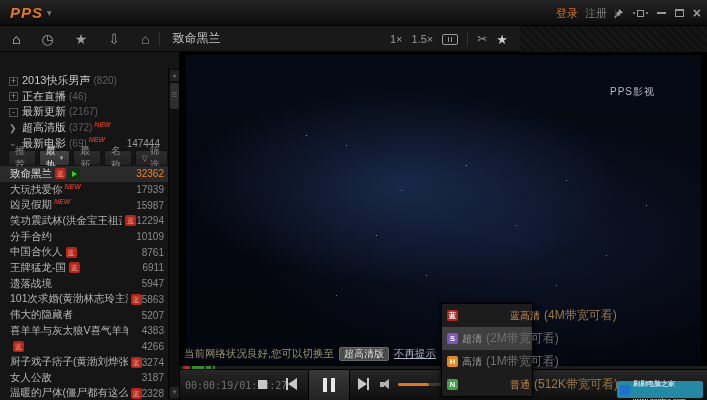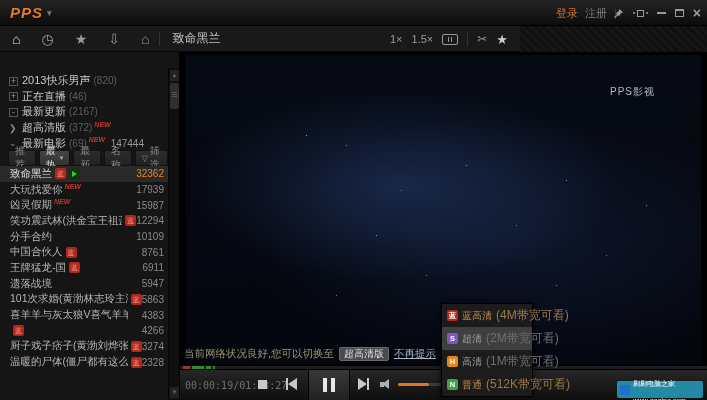--- a/index.html
+++ b/index.html
@@ -69,21 +69,21 @@
     background:#888; transform:rotate(45deg); transform-origin:0 0; }
 
   .tree { position:absolute; left:0; top:21px; width:168px; }
   .trow { height:15.6px; display:flex; align-items:center; padding-left:9px; font-size:11px; }
   .texp { width:13px; color:#8a8a8a; font-size:9px; }
   .texp .box { display:inline-block; width:9px; height:9px; border:1px solid #555;
     color:#999; font-size:9px; line-height:7px; text-align:center; }
   .tlabel { color:#c8c8c8; }
   .tcount { color:#5e5e5e; font-size:10px; margin-left:3px; }
   .tnew { color:#c0392b; font-size:7px; font-weight:bold; font-style:italic; margin-left:2px; align-self:flex-start; margin-top:1px; }
-  .ttotal { margin-left:auto; margin-right:24px; color:#9a9a9a; font-size:10px; }
+  .ttotal { margin-left:auto; margin-right:8px; color:#9a9a9a; font-size:10px; }
 
   .filters { position:absolute; left:0; top:98px; width:168px; height:17px;
     display:flex; gap:3px; padding-left:8px; }
   .fbtn { background:linear-gradient(#2c2c2c,#222); border:1px solid #111; border-radius:2px;
     color:#8a8a8a; font-size:10px; padding:0 6px; height:16px; display:flex; align-items:center; gap:2px; }
   .fbtn.active { background:linear-gradient(#444,#333); color:#ddd; }
   .fbtn .fcaret { font-size:7px; color:#aaa; }
   .fbtn .funnel { font-size:8px; }
 
   .movies { position:absolute; left:0; top:114px; width:168px; height:234px; overflow:hidden; }
@@ -163,21 +163,21 @@
   .panel-icon { position:absolute; left:286px; top:10px; width:13px; height:10px; border:1px solid #999; }
   .panel-icon i { position:absolute; right:1px; top:1px; bottom:1px; width:3px; background:#999; }
 
   .quality { position:absolute; left:261px; top:251px; width:92px; background:#1c1c1c;
     border:1px solid #000; box-shadow:0 0 6px rgba(0,0,0,.8); }
   .qrow { height:23px; display:flex; align-items:center; padding-left:5px; gap:4px; }
   .qrow.hl { background:#3f3f3f; }
   .qbadge { flex:none; width:11px; height:11px; border-radius:2px; color:#fff;
     font-size:7.5px; font-weight:bold; text-align:center; line-height:11px; }
   .qlabel { font-size:10px; color:#9a9a9a; white-space:nowrap; }
-  .qlabel.warm { color:#c08a4a; }
+  .qlabel.warm { color:#c08a4a;margin-left:48px; }
   .qnote { font-size:12px; color:#6f6f6f; white-space:nowrap; }
   .qnote.warm { color:#9a7a48; }
 
   .site-wm { position:absolute; left:437px; top:329px; width:86px; height:17px;
     background:rgba(38,158,190,.85); border-radius:2px; display:flex; align-items:center; gap:3px; padding:0 3px; }
   .site-wm .ic { flex:none; width:10px; height:10px; background:#1d6fd0; border-radius:2px; }
   .site-wm .tx { line-height:1.05; }
   .site-wm .l1 { font-size:7px; color:#fff; white-space:nowrap; }
   .site-wm .l2 { font-size:7px; color:#eaf7b0; white-space:nowrap; }
 </style>
@@ -329,31 +329,39 @@
         <div class="mrow">
           <span class="mtitle">遗落战境</span>
           <span class="mcount">5947</span>
         </div>
         <div class="mrow">
           <span class="mtitle">101次求婚(黄渤林志玲主演)</span>
           <span class="badge-blu">蓝</span>
           <span class="mcount">5863</span>
         </div>
         <div class="mrow">
+          <span class="mtitle">伟大的隐藏者</span>
+          <span class="mcount">5207</span>
+        </div>
+        <div class="mrow">
           <span class="mtitle">喜羊羊与灰太狼V喜气羊羊过蛇年</span>
           <span class="mcount">4383</span>
         </div>
         <div class="mrow">
           <span class="badge-blu">蓝</span>
           <span class="mcount">4266</span>
         </div>
         <div class="mrow">
           <span class="mtitle">厨子戏子痞子(黄渤刘烨张涵予)</span>
           <span class="badge-blu">蓝</span>
           <span class="mcount">3274</span>
+        </div>
+        <div class="mrow">
+          <span class="mtitle">女人公敌</span>
+          <span class="mcount">3187</span>
         </div>
         <div class="mrow">
           <span class="mtitle">温暖的尸体(僵尸都有这么帅)</span>
           <span class="badge-blu">蓝</span>
           <span class="mcount">2328</span>
         </div>
       </div>
     <div class="sb-scroll">
       <div class="sc-arrow sc-up">▲</div>
       <div class="sc-thumb"></div>

